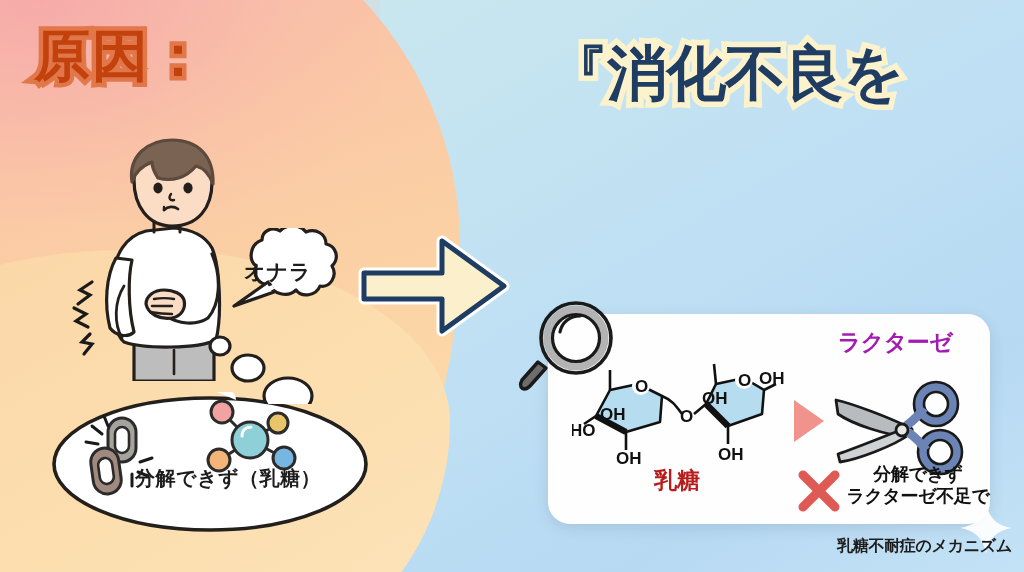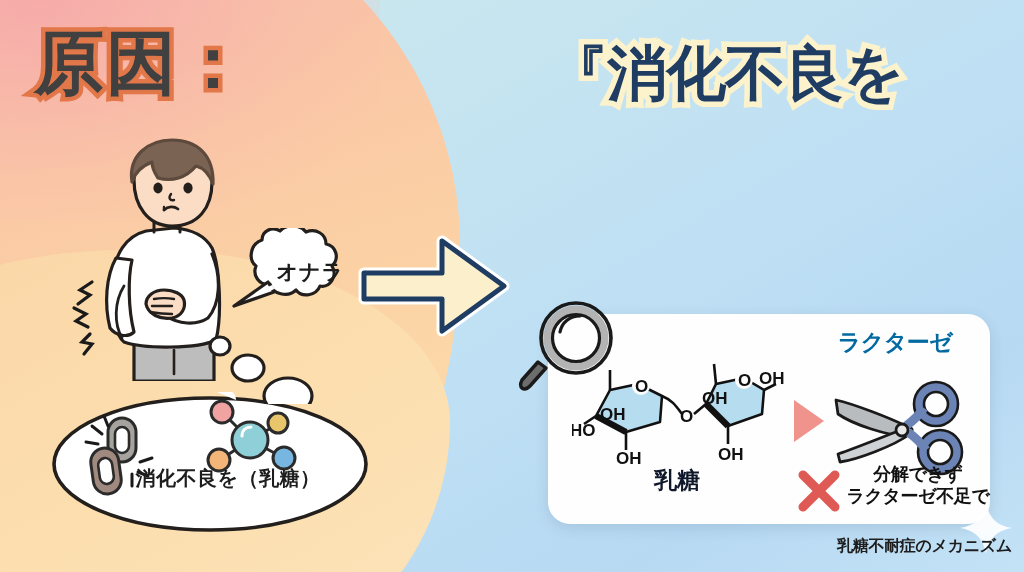--- a/index.html
+++ b/index.html
@@ -27,22 +27,22 @@
     border-radius:50% 46% 40% 60% / 45% 40% 60% 55%;
   }
   .bg-soft-top {
     position:absolute; left:0; top:0; width:380px; height:220px;
     background:radial-gradient(ellipse at 10% 0%, rgba(246,168,170,.85) 0%, rgba(248,186,170,.35) 55%, rgba(250,200,170,0) 80%);
   }
 
   
   .cause {
     position:absolute; left:34px; top:28px;
-    font-size:70px; font-weight:700; letter-spacing:2px; line-height:1;
-    color:#404040;
+    font-size:56px; font-weight:700; letter-spacing:2px; line-height:1;
+    color:#c2410c;
     -webkit-text-stroke:9px #e2784a;
     paint-order:stroke fill;
     text-shadow:0 2px 0 rgba(210,110,70,.25);
     white-space:nowrap;
   }
 
   
   .title {
     position:absolute; left:468px; top:42px; width:516px;
     text-align:center; line-height:1.06;
@@ -55,21 +55,21 @@
 
   
   .arrow { position:absolute; left:358px; top:231px; width:152px; height:110px; }
 
   
   .person { position:absolute; left:62px; top:136px; width:230px; height:245px; }
 
   
   .speech { position:absolute; left:228px; top:228px; width:130px; height:100px; }
   .speech-text {
-    position:absolute; left:244px; top:258px; width:100px; text-align:right;
+    position:absolute; left:244px; top:258px; width:100px; text-align:left;
     font-size:21px; font-weight:700; color:#1d1d1d; letter-spacing:1px;
   }
 
   
   .thought { position:absolute; left:50px; top:392px; width:320px; height:140px; }
   .thought-label {
     position:absolute; left:118px; top:465px; width:220px; text-align:center;
     font-size:20px; font-weight:700; color:#1d1d1d; letter-spacing:.5px;
   }
   .chain-ico { position:absolute; left:78px; top:412px; width:82px; height:90px; }
@@ -80,28 +80,28 @@
     position:absolute; left:548px; top:314px; width:442px; height:210px;
     background:#fefefe; border-radius:22px;
     box-shadow:0 4px 14px rgba(60,90,120,.16);
   }
   .magnifier { position:absolute; left:516px; top:296px; width:108px; height:106px; }
   .sparkle   { position:absolute; left:958px; top:500px; width:56px; height:56px; }
 
   .lactose-svg { position:absolute; left:572px; top:356px; width:212px; height:122px; }
   .lactose-label {
     position:absolute; left:566px; top:468px; width:222px; text-align:center;
-    line-height:1.12; color:#0f172a;
+    line-height:1.12; color:#b91c1c;
   }
   .lactose-label .jp { display:block; font-size:23px; font-weight:700; }
   .lactose-label .en { display:block; font-size:22px; font-weight:700; letter-spacing:-.3px; }
 
   .lactase-label {
     position:absolute; left:800px; top:330px; width:190px; text-align:center;
-    line-height:1.1; color:#0369a1;
+    line-height:1.1; color:#a21caf;
   }
   .lactase-label .jp { display:block; font-size:23px; font-weight:700; letter-spacing:-.5px; }
   .lactase-label .en { display:block; font-size:21px; font-weight:700; letter-spacing:-.3px; }
 
   .tri { position:absolute; left:792px; top:398px; width:34px; height:46px; }
   .scissors { position:absolute; left:832px; top:378px; width:132px; height:98px; }
 
   .xmark { position:absolute; left:796px; top:468px; width:46px; height:46px; }
   .nodigest {
     position:absolute; left:842px; top:464px; width:152px; text-align:center;
@@ -226,21 +226,21 @@
       <line x1="52" y1="44" x2="86" y2="62"></line>
       <circle cx="52" cy="44" r="18" fill="#8ecfd8"></circle>
       <circle cx="24" cy="16" r="11" fill="#f0a3a0"></circle>
       <circle cx="80" cy="27" r="10" fill="#e8c46a"></circle>
       <circle cx="21" cy="64" r="11" fill="#f3b578"></circle>
       <circle cx="86" cy="62" r="11" fill="#77b6e0"></circle>
     </g>
     <path d="M44 40 C44 34 48 31 53 31" stroke="#ffffff" stroke-width="3" fill="none" stroke-linecap="round"></path>
   </svg>
 
-  <div class="thought-label">消化不良を（乳糖）</div>
+  <div class="thought-label">分解できず（乳糖）</div>
 
   <svg class="arrow" viewBox="0 0 152 110">
     <path d="M6 42 L84 42 L84 10 L146 55 L84 100 L84 68 L6 68 Z" fill="#fbf0cb" stroke="#ffffff" stroke-width="11" stroke-linejoin="round"></path>
     <path d="M6 42 L84 42 L84 10 L146 55 L84 100 L84 68 L6 68 Z" fill="#fbf0cb" stroke="#1f3c63" stroke-width="5" stroke-linejoin="round"></path>
   </svg>
 
   <div class="card"></div>
 
   <svg class="magnifier" viewBox="0 0 108 106">
     <path d="M30 72 L14 90 C8 96 2 92 6 84 L22 66 Z" fill="#6d6d6d" stroke="#1a1a1a" stroke-width="3.4" stroke-linejoin="round"></path>

